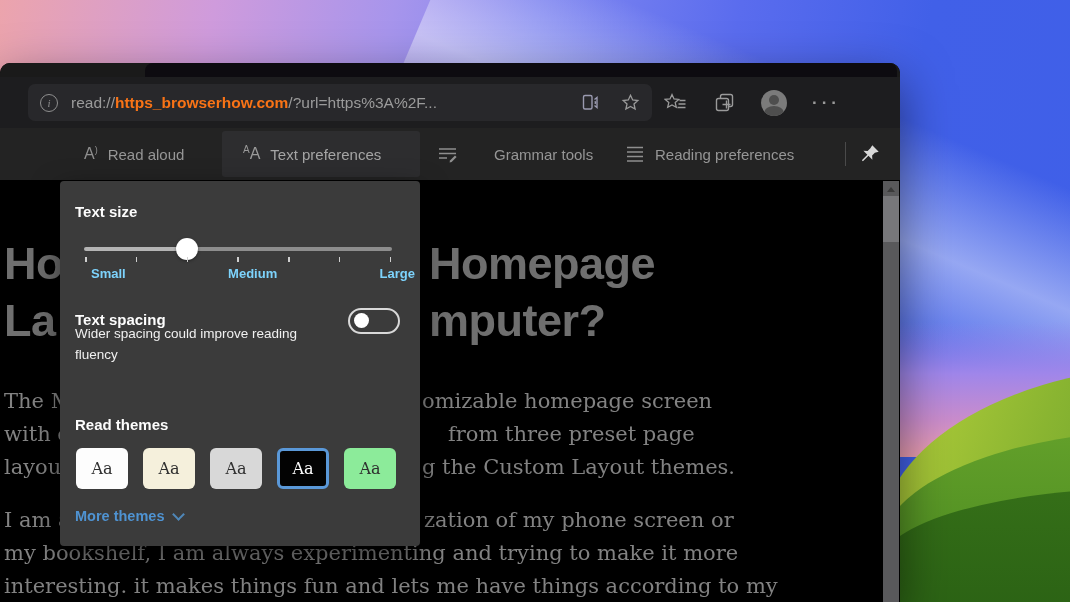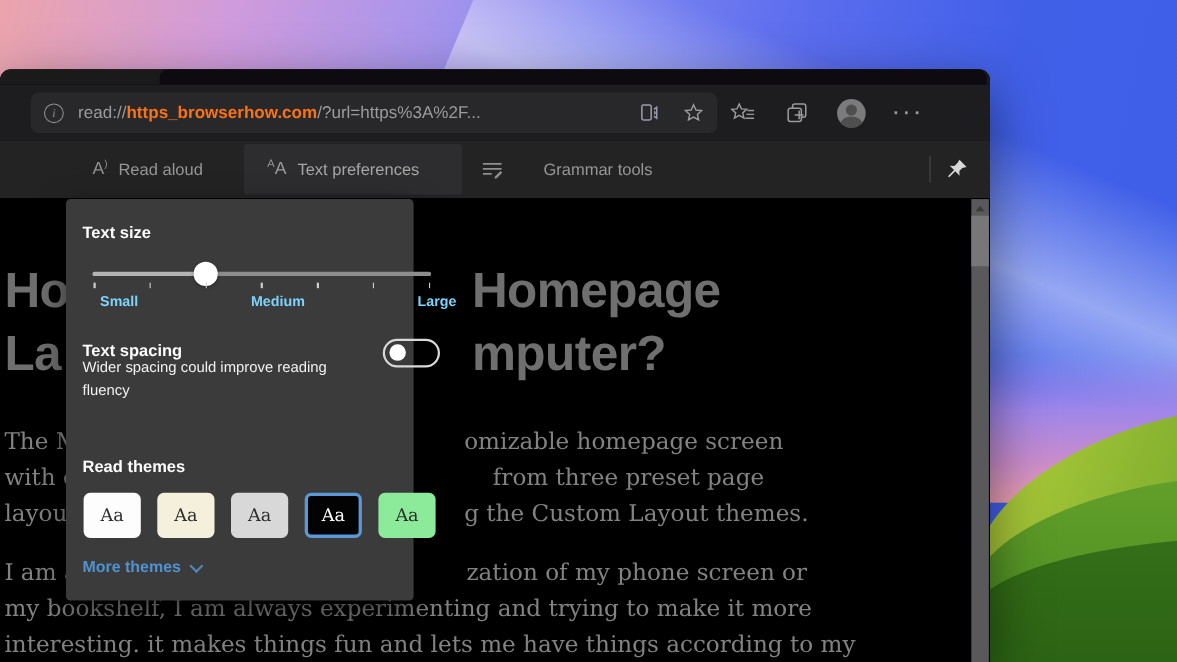--- a/index.html
+++ b/index.html
@@ -69,21 +69,21 @@
     font-family:"Liberation Sans",sans-serif; }
   .p-frag { font-size:21px; color:#828282; font-family:"DejaVu Serif","Liberation Serif",serif; }
 
   
   .scrollbar { position:absolute; left:883px; top:118px; width:16px; bottom:0; background:#59595b; }
   .sb-arrow { position:absolute; left:4px; top:6px; width:0; height:0;
     border-left:4px solid transparent; border-right:4px solid transparent; border-bottom:5px solid #3a3a3a; }
   .sb-thumb { position:absolute; left:0; top:15px; width:16px; height:46px; background:#77777a; }
 
   
-  .panel { position:absolute; left:60px; top:181px; width:316px; height:365px;
+  .panel { position:absolute; left:60px; top:181px; width:360px; height:365px;
     background:#3b3b3b; border-radius:4px; box-shadow:0 10px 28px rgba(0,0,0,.55); z-index:10; color:#fff; }
   .panel-title { position:absolute; left:15px; font-size:15px; font-weight:700; color:#fdfdfd; }
   .slider-track { position:absolute; left:24px; top:66px; width:308px; height:4px; border-radius:2px;
     background:linear-gradient(90deg,#b4b4b4 0 33%,#8d8d8d 33% 100%); }
   .slider-thumb { position:absolute; left:116px; top:57px; width:22px; height:22px;
     border-radius:50%; background:#ffffff; box-shadow:0 1px 3px rgba(0,0,0,.4); }
   .ticks { position:absolute; left:25px; top:76px; width:306px; display:flex; justify-content:space-between; }
   .ticks i { width:1.5px; height:5px; background:#cfcfcf; }
   .slider-labels { position:absolute; left:31px; top:85px; width:324px; display:flex;
     justify-content:space-between; font-size:13px; font-weight:700; color:#7dd3fc; }
@@ -176,20 +176,28 @@
       </div>
       <div class="tb-item" style="left:437px;gap:36px;">
         <span class="tbicon">
           <svg class="icon-svg" width="21" height="20" viewBox="0 0 21 20">
               <path d="M2 5h17 M2 9.5h17 M2 14h8" stroke="#8f8f8f" stroke-width="1.6" fill="none"></path>
               <path d="M13 16.5 l5-5 1.6 1.6 -5 5 -2 .4 z" fill="#8f8f8f"></path>
             </svg>
         </span>
         <span>Grammar tools</span>
       </div>
+      <div class="tb-item" style="left:625px;">
+        <span class="tbicon">
+          <svg class="icon-svg" width="20" height="20" viewBox="0 0 20 20">
+              <path d="M2 3.5h16 M2 8h16 M2 12.5h16 M2 17h16" stroke="#8f8f8f" stroke-width="1.7" fill="none"></path>
+            </svg>
+        </span>
+        <span>Reading preferences</span>
+      </div>
       <div class="tb-divider"></div>
       <div class="pin-btn">
         <svg class="icon-svg" width="22" height="22" viewBox="0 0 24 24">
             <path d="M14.5 2.5 l7 7 -4.2 1.1 -3 3 .3 4.6 -4.3 -4.3 -6 6 -1.2 -1.2 6 -6 -4.3 -4.3 4.6 .3 3 -3 z" fill="#d8d8d8"></path>
           </svg>
       </div>
     </div>
 
     <div class="reader">
       <span class="frag h-frag" style="left:4px; top:58px;">Ho</span>

